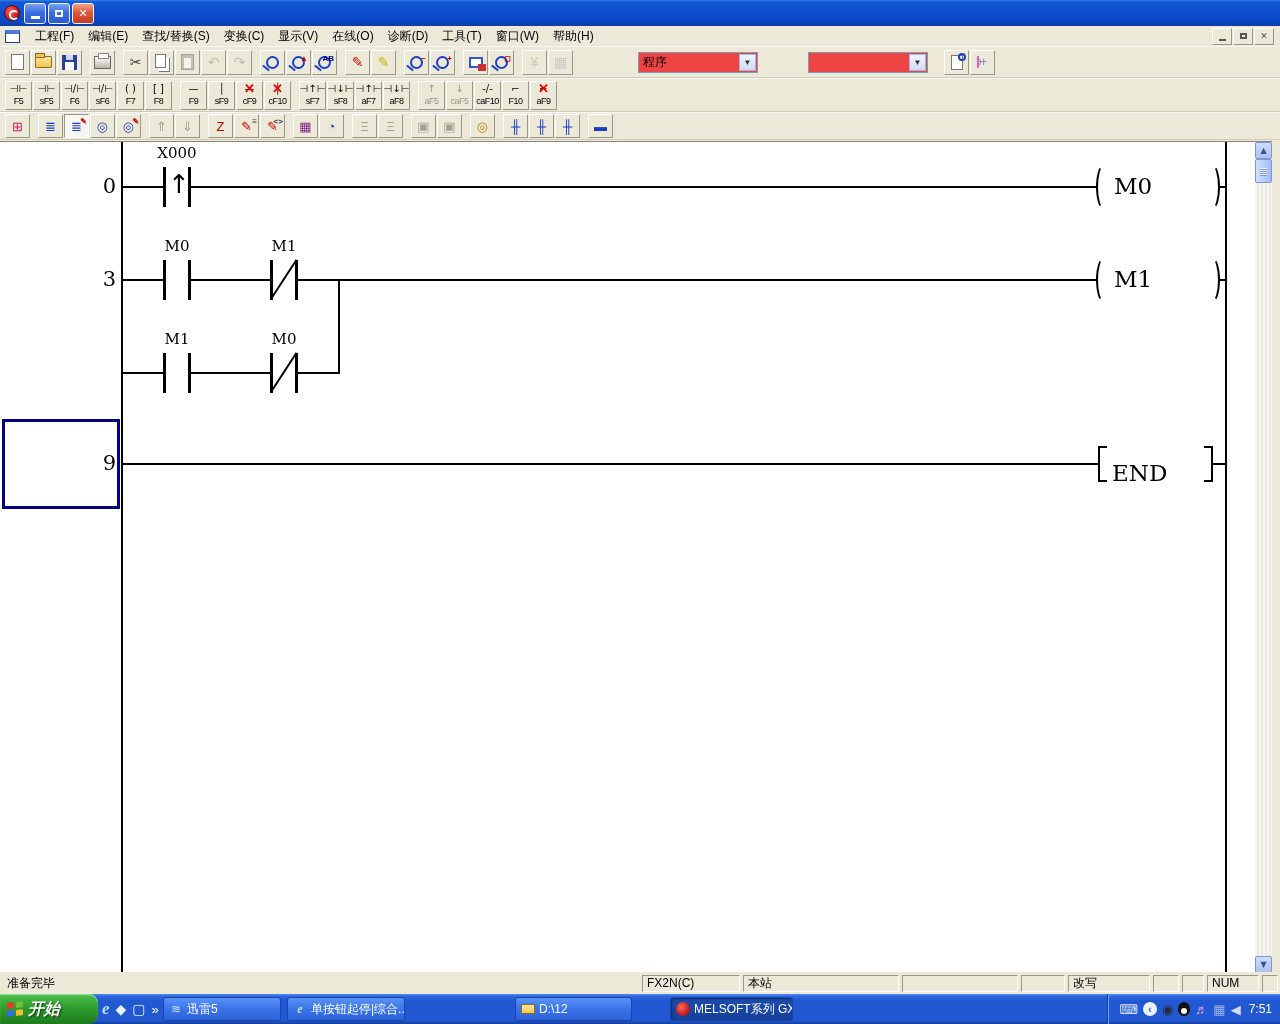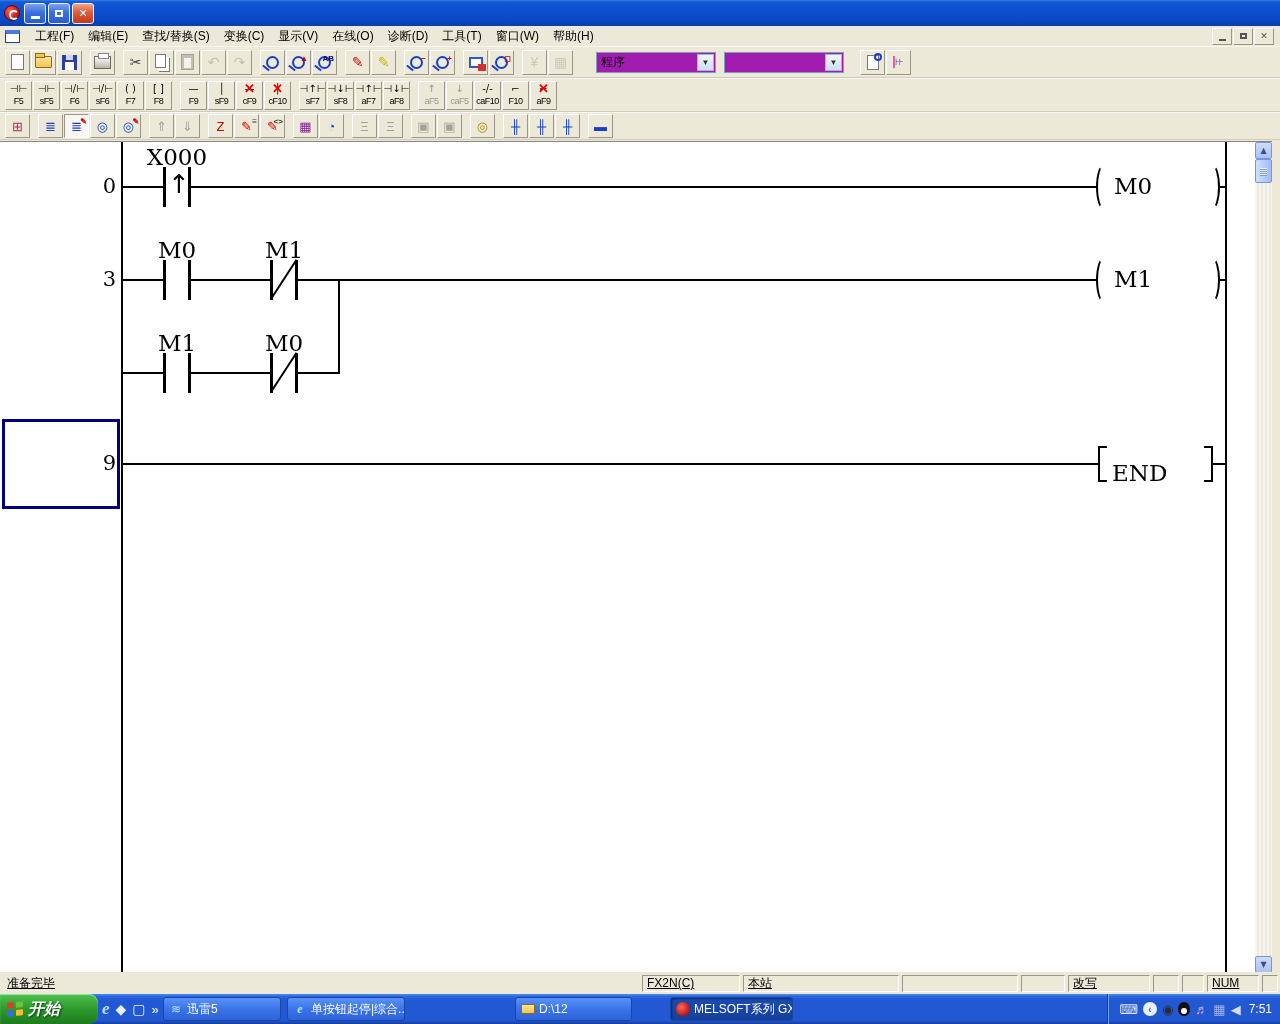--- a/index.html
+++ b/index.html
@@ -90,41 +90,41 @@
     font-size:13px;line-height:15px;}
 
   .tb3{width:25px;height:24px;flex:none;margin-right:1px;background:#ece9d8;border:1px solid;
     border-color:#fff #9a9788 #9a9788 #fff;padding:0;position:relative;
     display:flex;align-items:center;justify-content:center;}
   .tb3 .g{font-size:13px;line-height:13px;position:relative;}
   .tb3 .ov{position:absolute;right:-5px;top:-5px;font-size:8px;font-weight:bold;}
   .tb3.pressed{border-color:#9a9788 #fff #fff #9a9788;background:#f7f6f0;}
   .tb3.dis .g{color:#a5a295 !important;}
 
-  .combo{height:21px;background:#a21caf;border:1px solid #7f9db9;box-sizing:border-box;display:flex;
-    align-items:center;flex:none;}
+  .combo{height:21px;background:#ef4444;border:1px solid #7f9db9;box-sizing:border-box;display:flex;
+    align-items:center;flex:none;margin-left:42px;}
   .combo .cval{flex:1;padding-left:4px;font-size:12px;}
   .combo .carr{width:17px;height:17px;margin-right:1px;background:linear-gradient(#f2f6fd,#cfdcf3);
     border:1px solid #9db8e8;box-sizing:border-box;display:flex;align-items:center;justify-content:center;
     font-size:8px;color:#333;}
 
   
   #ladder{position:absolute;left:0;top:141px;width:1272px;height:831px;background:#fff;
     border-top:1px solid #8a877a;box-sizing:border-box;overflow:hidden;
     font-family:"DejaVu Serif","Liberation Serif",serif;}
   #rmargin{position:absolute;left:1272px;top:141px;width:8px;height:831px;background:#ece9d8;}
   .hline{position:absolute;height:2px;background:#000;}
   .vline{position:absolute;width:2px;background:#000;}
   .contact{position:absolute;width:28px;height:40px;background:#fff;border-left:3px solid #000;
     border-right:3px solid #000;box-sizing:border-box;}
   .contact .arrow{position:absolute;left:2px;top:-6px;width:22px;text-align:center;font-size:26px;
     font-family:"DejaVu Sans",sans-serif;font-weight:400;color:#000;line-height:46px;}
   .contact .slash{position:absolute;left:10px;top:-4px;width:2px;height:46px;background:#000;
     transform:rotate(33deg);}
-  .dlabel{position:absolute;width:80px;text-align:center;font-size:23px;color:#000;}
+  .dlabel{position:absolute;width:80px;text-align:center;font-size:15px;color:#000;}
   .stepnum{position:absolute;left:60px;width:56px;text-align:right;font-size:21px;color:#000;}
   .cparen{position:absolute;width:16px;height:46px;box-sizing:border-box;border:2px solid transparent;
     border-radius:50%;}
   .cparen.l{border-left-color:#000;}
   .cparen.r{border-right-color:#000;}
   .coillbl{position:absolute;font-size:23px;color:#000;}
   .ebr{position:absolute;width:9px;height:36px;box-sizing:border-box;border-top:2px solid #000;
     border-bottom:2px solid #000;}
   .ebr.l{border-left:2px solid #000;}
   .ebr.r{border-right:2px solid #000;}
@@ -136,21 +136,21 @@
   .sbtn{position:absolute;left:0;width:17px;height:17px;border-radius:2px;
     background:linear-gradient(180deg,#cfdcfb,#aac1f0);border:1px solid #7e94d8;box-sizing:border-box;
     color:#3a4f8f;font-size:8px;display:flex;align-items:center;justify-content:center;}
   #sthumb{position:absolute;left:0;top:17px;width:17px;height:24px;border-radius:2px;
     background:linear-gradient(90deg,#cfe0fd,#9fbdf5);border:1px solid #7e94d8;box-sizing:border-box;}
   #sthumb::after{content:"";position:absolute;left:4px;top:8px;width:7px;height:8px;
     background:repeating-linear-gradient(180deg,#eef4ff 0 1px,#7e94d8 1px 2px);}
 
   
   #statusbar{position:absolute;left:0;top:972px;width:1280px;height:22px;background:#ece9d8;
-    display:flex;align-items:center;gap:3px;box-sizing:border-box;padding:0 2px;text-decoration:underline;}
+    display:flex;align-items:center;gap:3px;box-sizing:border-box;padding:0 2px;}
   .sseg{height:17px;border:1px solid;border-color:#9a9788 #fff #fff #9a9788;box-sizing:border-box;
     display:flex;align-items:center;padding:0 4px;flex:none;white-space:nowrap;overflow:hidden;}
   .sseg.main{flex:1;border-color:transparent;}
 
   
   #taskbar{position:absolute;left:0;top:994px;width:1280px;height:30px;
     background:linear-gradient(180deg,#4b8bf5 0%,#2a64dd 9%,#2258d2 22%,#2258d2 88%,#153e9e 100%);}
   #startbtn{position:absolute;left:0;top:0;height:30px;width:98px;border-radius:0 9px 9px 0;
     background:linear-gradient(180deg,#4fc14f 0%,#2f9e2f 45%,#1f7d1f 95%);
     box-shadow:inset 0 1px 1px #9fe49f;display:flex;align-items:center;color:#fff;

